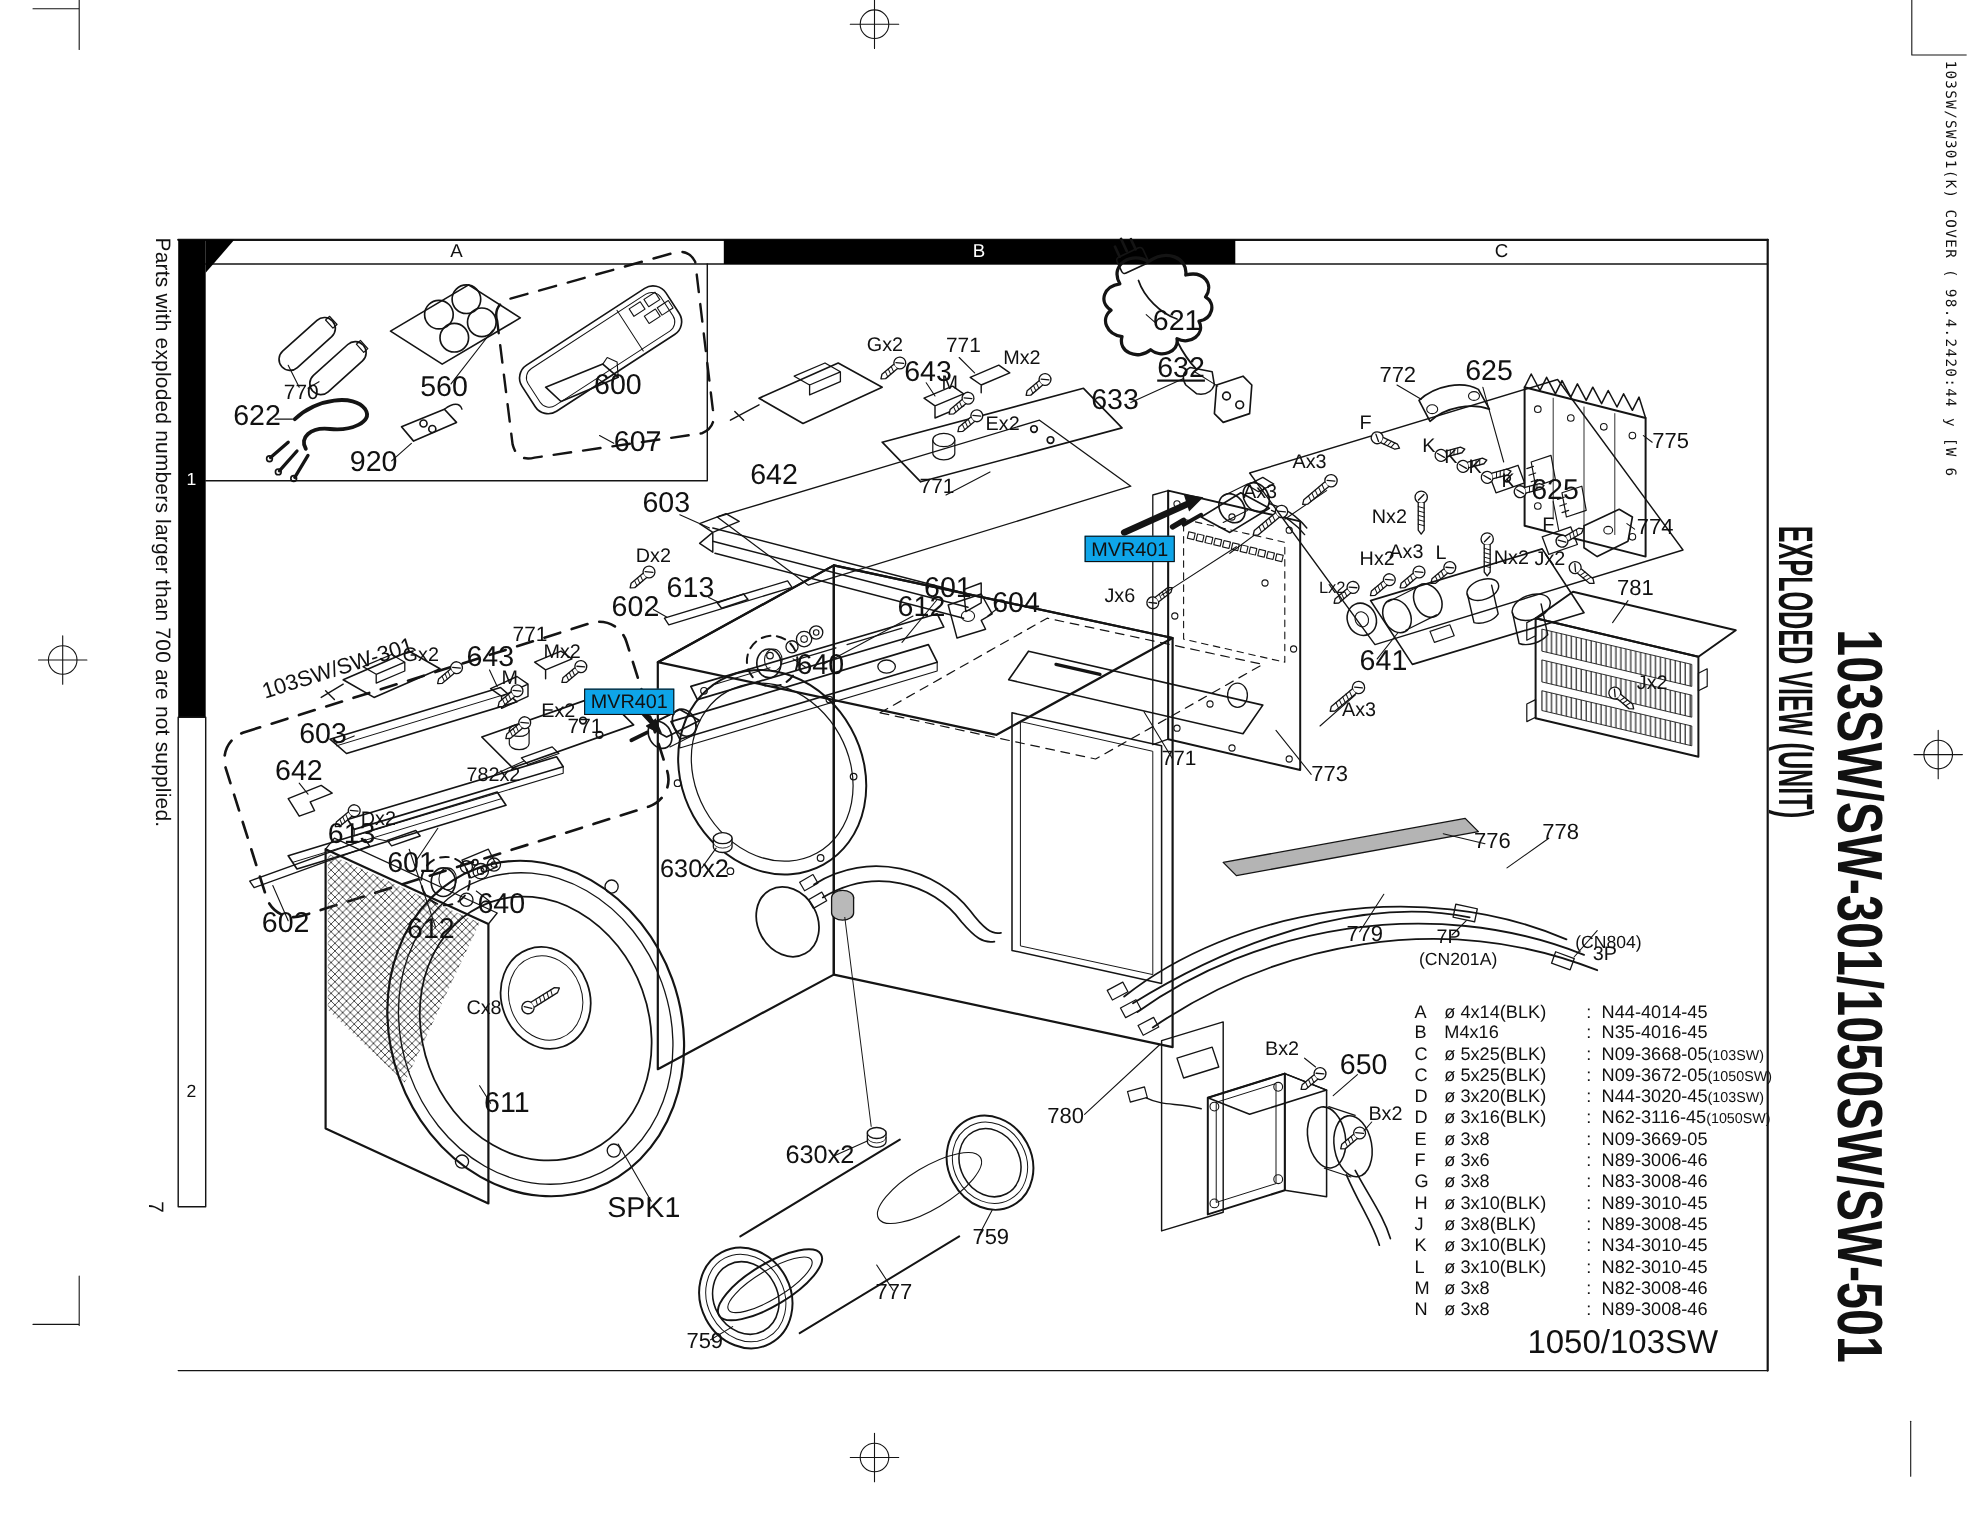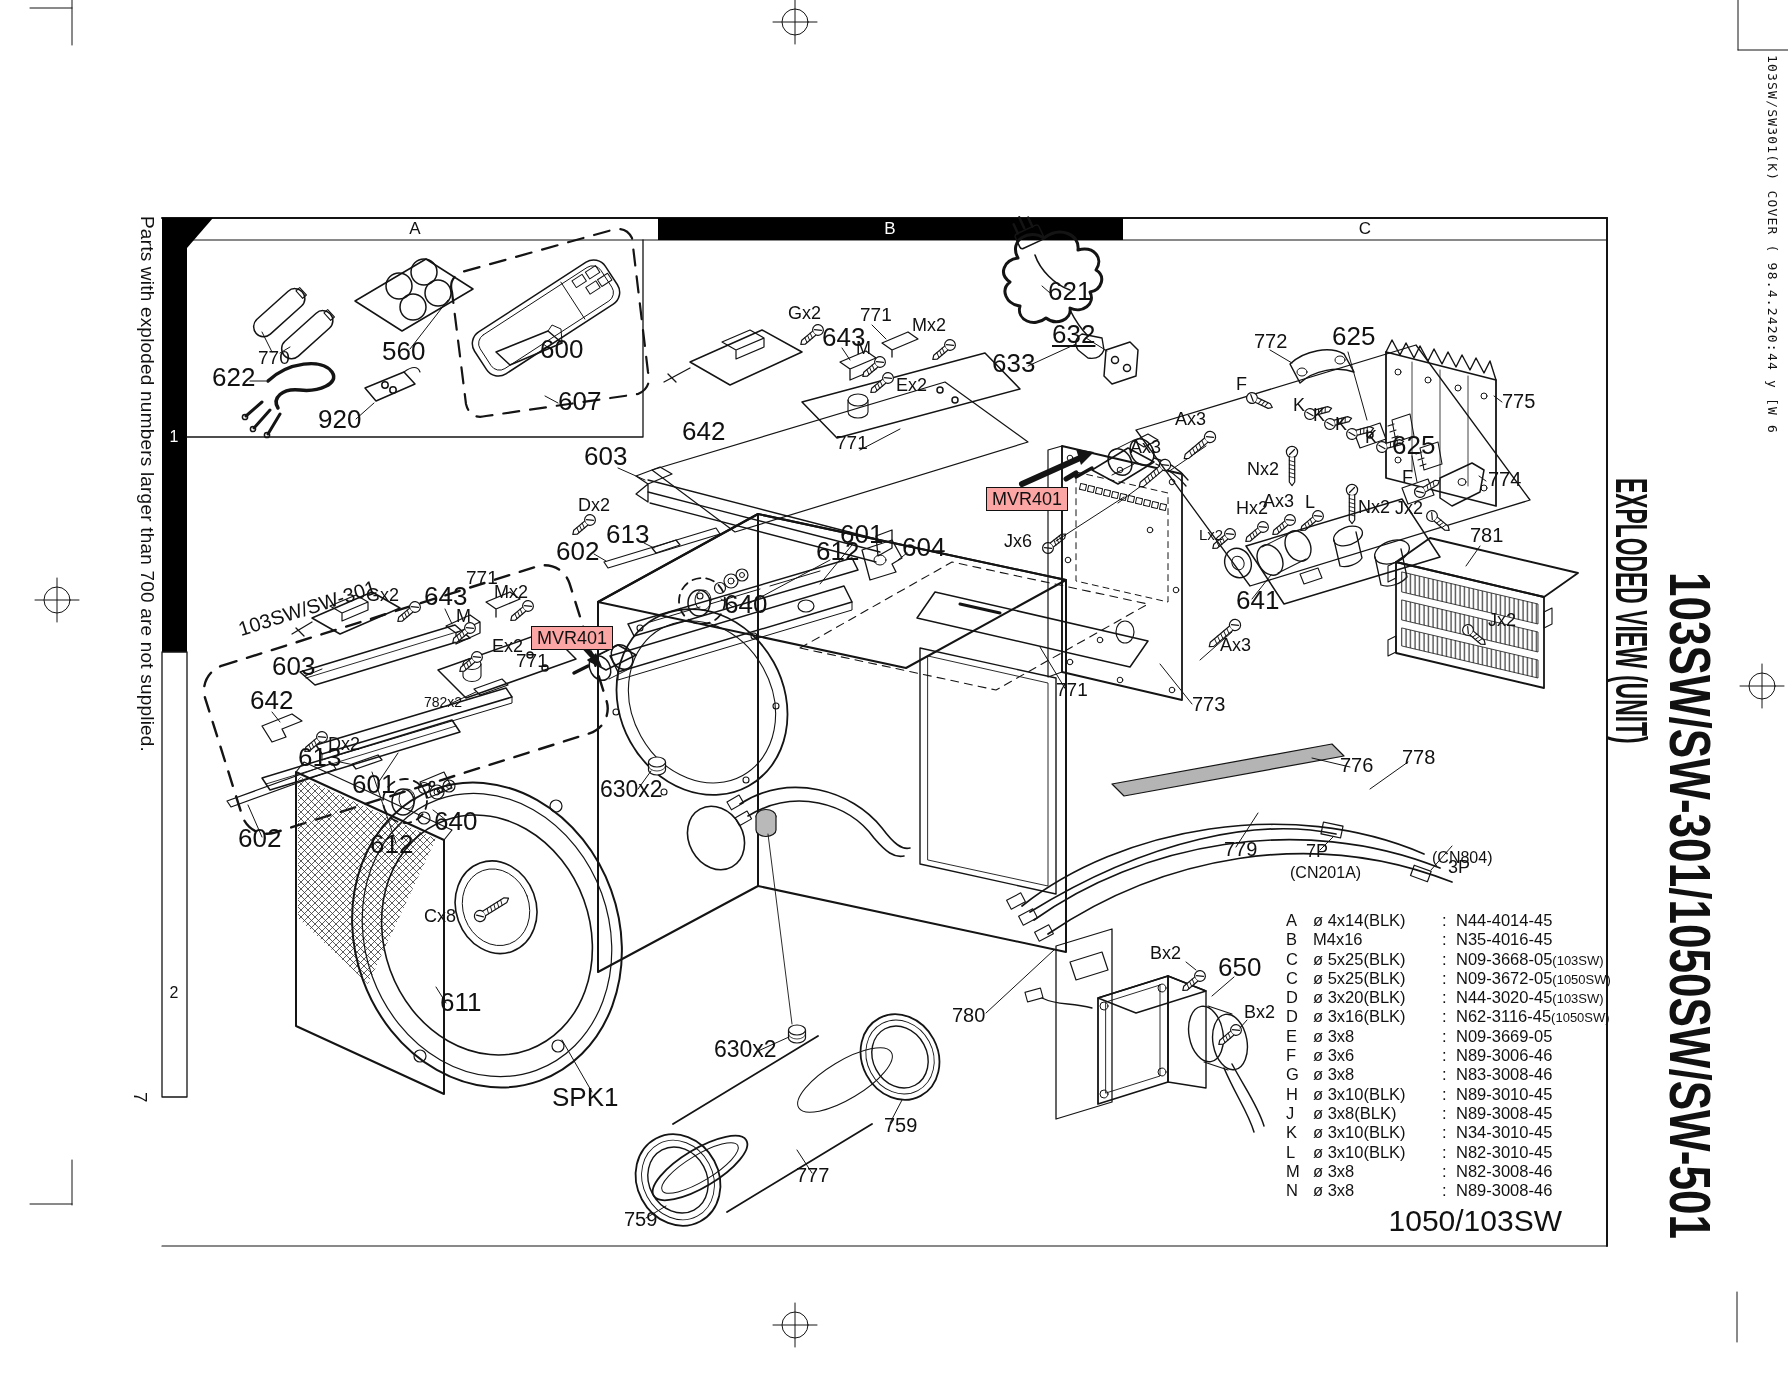--- a/index.html
+++ b/index.html
@@ -8,21 +8,21 @@
   #art{position:absolute;left:0;top:0;}
   .vtext{position:absolute;white-space:nowrap;transform-origin:0 0;transform:rotate(90deg);}
   #left-note{left:158px;top:216px;font-size:19px;letter-spacing:.2px;}
   #tr-note{left:1780px;top:55px;font-family:"DejaVu Sans Mono",monospace;font-size:13px;letter-spacing:1.2px;}
   #title1{left:1656px;top:478px;font-size:44px;font-weight:bold;transform:rotate(90deg) scaleX(.52);letter-spacing:0;}
   #title2{left:1724px;top:572px;font-size:58px;font-weight:bold;transform:rotate(90deg) scaleX(.76);}
   #pgnum{left:151px;top:1092px;font-size:19px;}
   .hletter{position:absolute;font-size:17px;transform:translate(-50%,-50%);}
   .rowmark{position:absolute;font-size:16px;transform:translate(-50%,-50%);}
   .plbl{position:absolute;white-space:nowrap;line-height:1;}
-  .plbl.boxed{border:1.8px solid #111;background:#fca5a5;padding:2px 5px;text-align:right;}
+  .plbl.boxed{border:1.8px solid #111;background:#0ea5e9;padding:2px 5px;text-align:right;}
   #plist{position:absolute;left:1286px;top:911px;font-size:16.5px;}
   .plrow{display:flex;height:19.3px;align-items:baseline;line-height:19.3px;}
   .pl-key{width:27px;}
   .pl-size{width:129px;}
   .pl-colon{width:14px;}
   .pl-var{font-size:13px;}
   #footer-code{position:absolute;left:1382px;top:1204px;width:180px;text-align:right;font-size:30px;}
   #labels-layer{position:absolute;left:0;top:0;width:1788px;height:1375px;pointer-events:none;}
 </style>
 </head>
@@ -586,21 +586,21 @@
       <span class="plbl" style="left: 456px; top: 606.7px; font-size: 18px;">M</span>
       <span class="plbl" style="left: 466px; top: 567.85px; font-size: 19px;">771</span>
       <span class="plbl" style="left: 494px; top: 582.7px; font-size: 18px;">Mx2</span>
       <span class="plbl" style="left: 492px; top: 636.7px; font-size: 18px;">Ex2</span>
       <span class="plbl" style="left: 516px; top: 650.85px; font-size: 19px;">771</span>
       <span class="plbl boxed" style="left: 531px; top: 625.7px; font-size: 18px;">MVR401</span>
       <span class="plbl" style="left: 272px; top: 652.9px; font-size: 26px;">603</span>
       <span class="plbl" style="left: 250px; top: 686.9px; font-size: 26px;">642</span>
       <span class="plbl" style="left: 328px; top: 734.7px; font-size: 18px;">Dx2</span>
       <span class="plbl" style="left: 298px; top: 743.9px; font-size: 26px;">613</span>
-      <span class="plbl" style="left: 424px; top: 694.7px; font-size: 14px;">782x2</span>
+      <span class="plbl" style="left: 424px; top: 694.7px; font-size: 18px;">782x2</span>
       <span class="plbl" style="left: 352px; top: 770.9px; font-size: 26px;">601</span>
       <span class="plbl" style="left: 434px; top: 807.9px; font-size: 26px;">640</span>
       <span class="plbl" style="left: 238px; top: 824.9px; font-size: 26px;">602</span>
       <span class="plbl" style="left: 370px; top: 830.9px; font-size: 26px;">612</span>
       <span class="plbl" style="left: 788px; top: 303.7px; font-size: 18px;">Gx2</span>
       <span class="plbl" style="left: 860px; top: 304.85px; font-size: 19px;">771</span>
       <span class="plbl" style="left: 822px; top: 323.9px; font-size: 26px;">643</span>
       <span class="plbl" style="left: 856px; top: 338.7px; font-size: 18px;">M</span>
       <span class="plbl" style="left: 912px; top: 315.7px; font-size: 18px;">Mx2</span>
       <span class="plbl" style="left: 896px; top: 375.7px; font-size: 18px;">Ex2</span>

